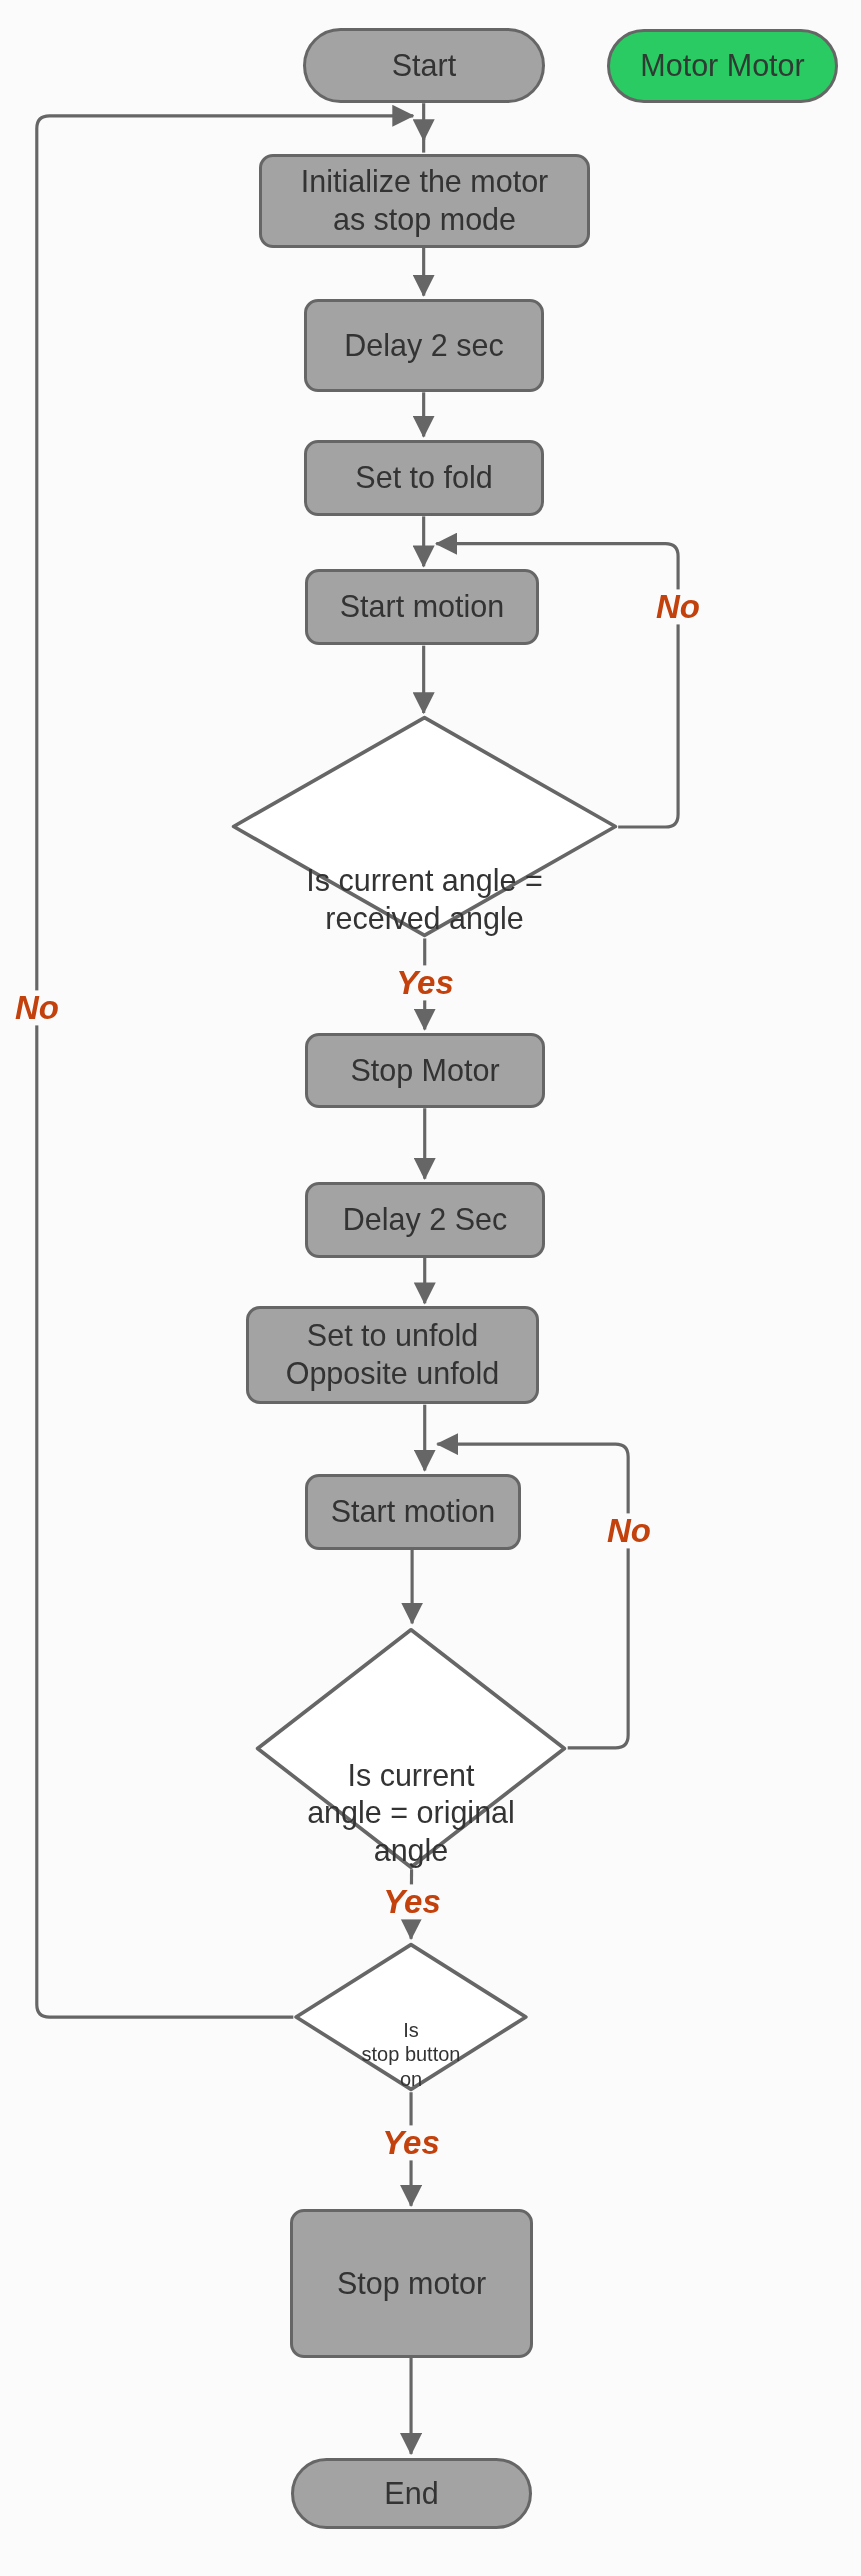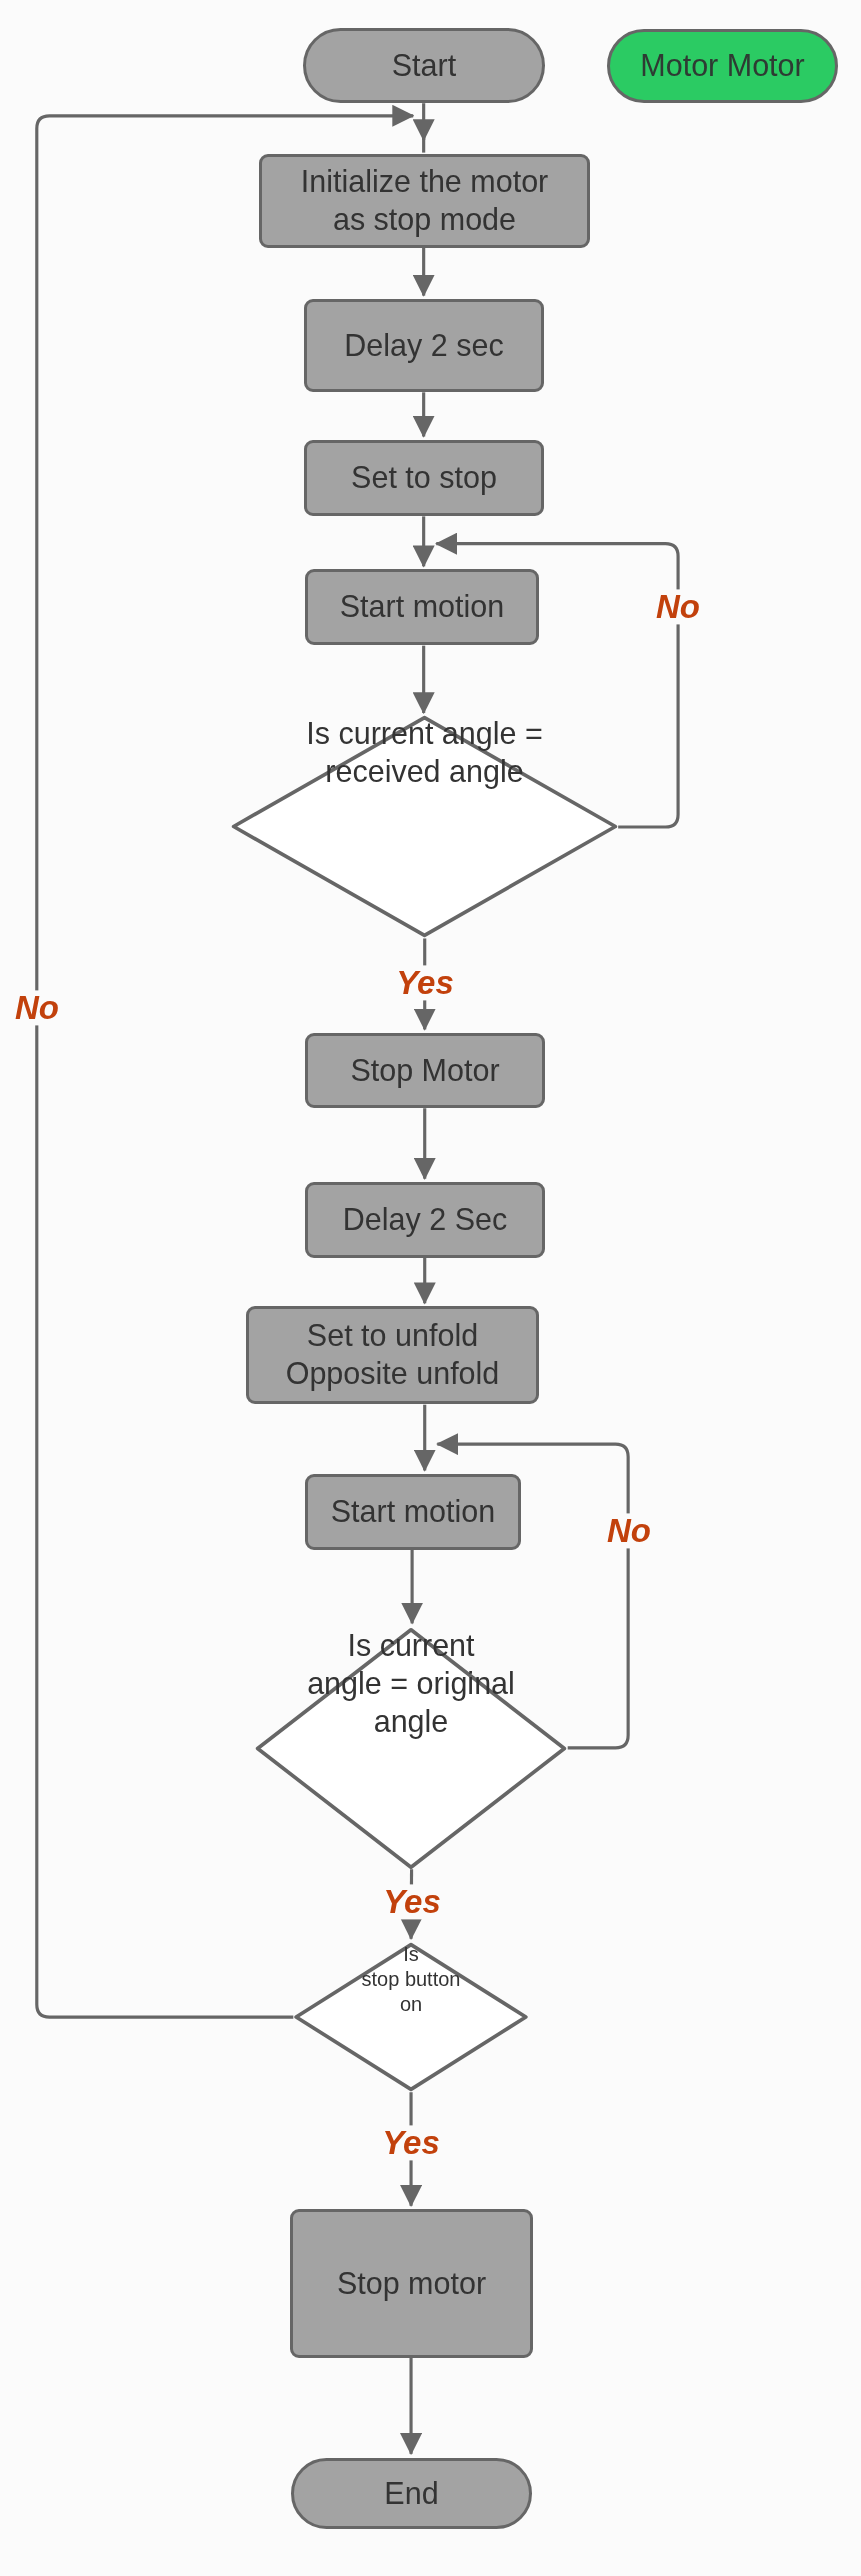--- a/index.html
+++ b/index.html
@@ -19,34 +19,34 @@
     border:3.7px solid #666;
     display:flex;
     flex-direction:column;
     align-items:center;
     justify-content:center;
     text-align:center;
     font-size:30.5px;
     line-height:1.24;
     color:#333;
   }
-  .rect{border-radius:9px;}
+  .rect{border-radius:14px;}
   .stadium{border-radius:525px;}
   .badge{background:#2bcb63;color:#2e3b33;}
   .diamond{
     position:absolute;
     background:transparent;
     border:none;
     padding:0;
   }
   .diamond svg{display:block;}
   .diamond .dtext{
     position:absolute;inset:0;
     display:flex;flex-direction:column;
-    align-items:center;justify-content:flex-start;
+    align-items:center;justify-content:flex-end;
     text-align:center;
     font-size:30.5px;line-height:1.24;color:#333;
   }
   .edge-label{
     position:absolute;
     transform:translate(-50%,-50%);
     background:#fbfbfb;
     padding:1.1px 6.3px;
     font-size:33px;
     font-weight:bold;
@@ -114,21 +114,21 @@
   <div class="node rect" style="left:259px;top:154px;width:331px;height:94px;">
     <span>Initialize the motor</span>
     <span>as stop mode</span>
   </div>
 
   <div class="node rect" style="left:304px;top:299px;width:240px;height:93px;">
     <span>Delay 2 sec</span>
   </div>
 
   <div class="node rect" style="left:304px;top:440px;width:240px;height:76px;">
-    <span>Set to stop</span>
+    <span>Set to fold</span>
   </div>
 
   <div class="node rect" style="left:305px;top:569px;width:234px;height:76px;">
     <span>Start motion</span>
   </div>
 
   <div class="diamond" style="left:231px;top:715px;width:387px;height:223px;">
     <svg width="387" height="223" viewBox="0 0 736 424" xmlns="http://www.w3.org/2000/svg">
       <polygon points="368,5 731,212 368,419 5,212" fill="#ffffff" stroke="#666" stroke-width="7" stroke-linejoin="round"></polygon>
     </svg>

